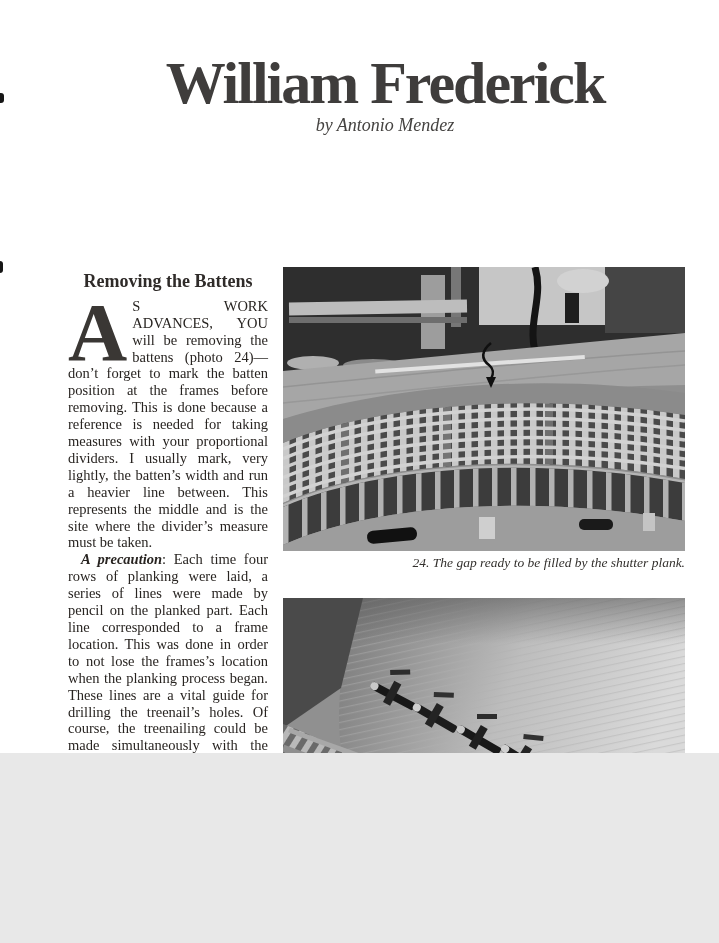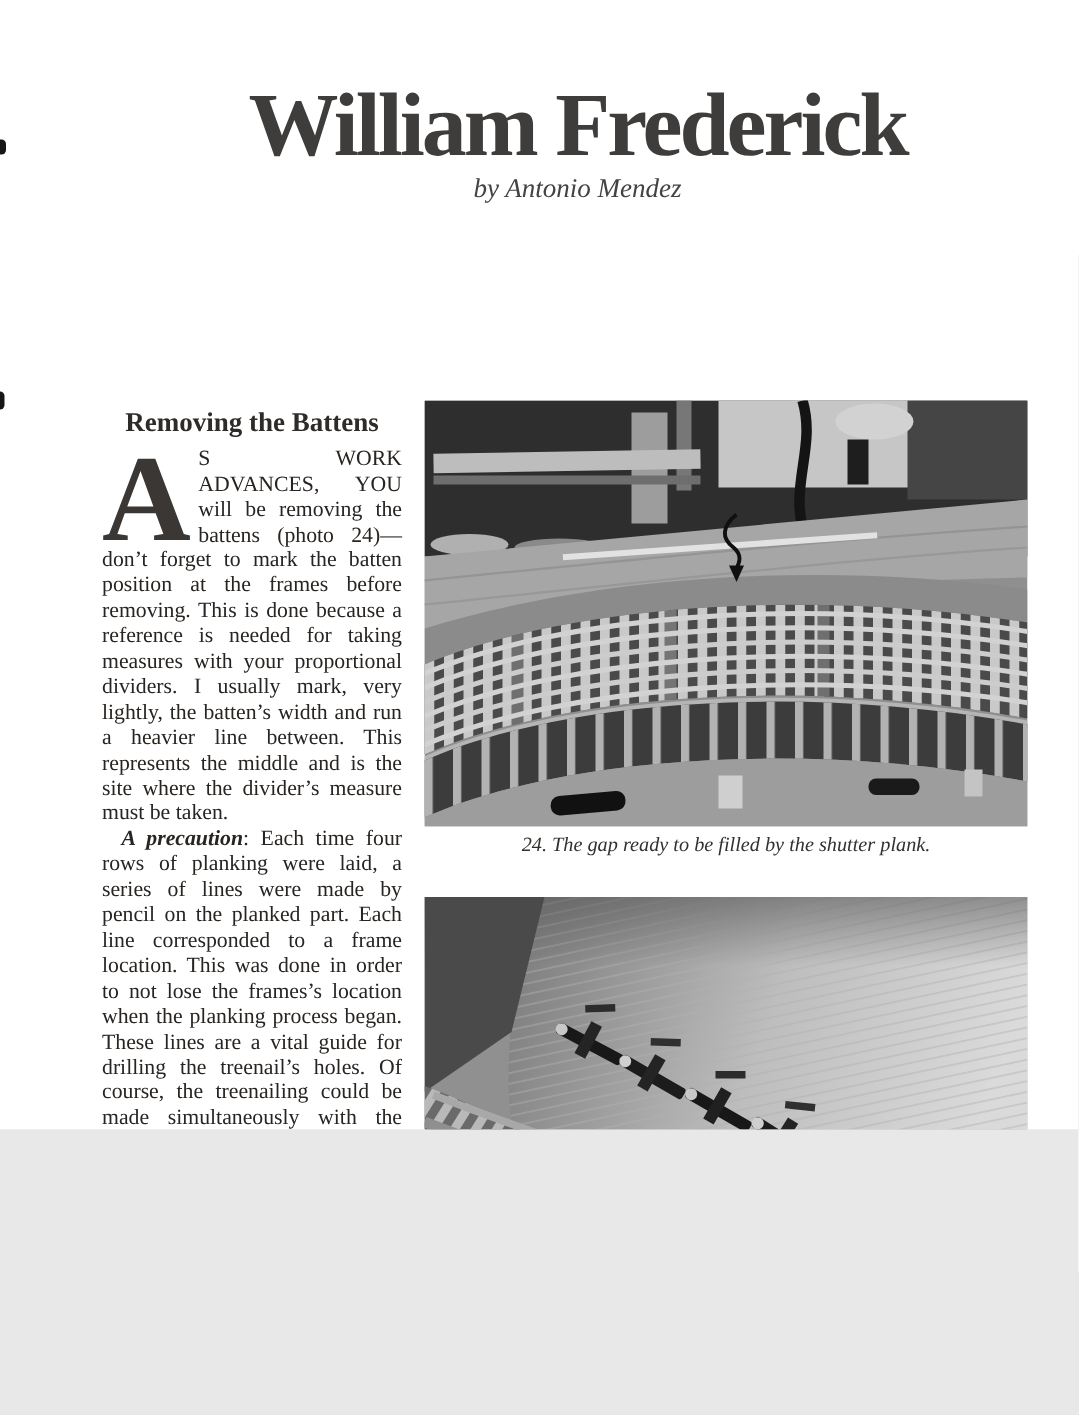--- a/index.html
+++ b/index.html
@@ -32,21 +32,21 @@
     float:left;font-weight:700;font-size:82px;line-height:62px;
     margin:4px 5px 0 0;color:#3a3734;
   }
   .lead-italic{font-style:italic;font-weight:bold;}
   
   .fig{position:absolute;left:283px;width:402px;}
   .fig svg{display:block;}
   .fig24{top:267px;height:284px;}
   .fig25{top:598px;height:281px;}
   .caption{
-    position:absolute;left:283px;width:402px;text-align:center;
+    position:absolute;left:283px;width:402px;text-align:right;
     font-size:13.5px;font-style:italic;color:#33302d;
   }
   .cap24{top:555px;}
   .cap25{top:881px;}
   
   .pageno{position:absolute;left:68px;top:912px;font-size:16px;color:#3c3a38;}
   .mag{position:absolute;right:6px;top:911px;font-size:15px;font-style:italic;color:#343230;}
   
   .wm{
     position:absolute;left:0;top:849px;width:719px;height:94px;

